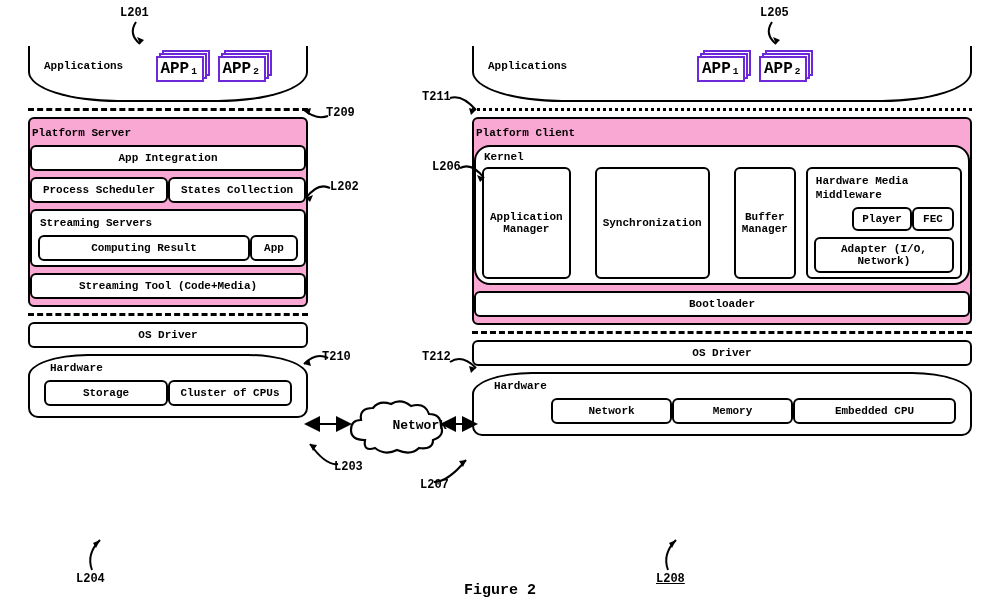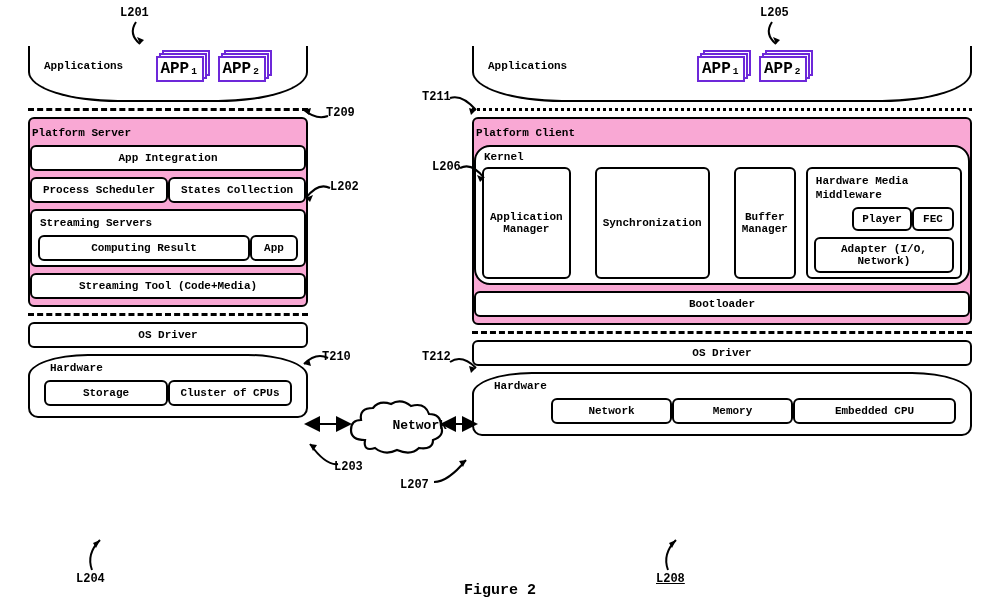--- a/index.html
+++ b/index.html
@@ -262,21 +262,21 @@
   <path d="M10 2 Q2 14 14 24" fill="none" stroke="#000" stroke-width="2"></path>
   <path d="M14 24 l-3 -7 l7 3 z" fill="#000"></path>
 </svg>
 
 <div class="callout" style="left:432px; top:160px;">L206</div>
 <svg class="arrow-svg" style="left:456px; top:160px;" width="34" height="30">
   <path d="M4 8 Q16 2 28 18" fill="none" stroke="#000" stroke-width="2"></path>
   <path d="M28 18 l-7 -3 l3 7 z" fill="#000"></path>
 </svg>
 
-<div class="callout" style="left:400px; top:478px;text-align:right;">L207</div>
+<div class="callout" style="left:420px; top:478px;text-align:right;">L207</div>
 <svg class="arrow-svg" style="left:428px; top:452px;" width="44" height="34">
   <path d="M6 30 Q20 30 38 8" fill="none" stroke="#000" stroke-width="2"></path>
   <path d="M38 8 l-3 7 l-4 -6 z" fill="#000"></path>
 </svg>
 
 <div class="callout" style="left:656px; top:572px;text-decoration:underline;">L208</div>
 <svg class="arrow-svg" style="left:660px; top:536px;" width="30" height="36">
   <path d="M8 34 Q2 18 16 4" fill="none" stroke="#000" stroke-width="2"></path>
   <path d="M16 4 l-7 3 l3 5 z" fill="#000"></path>
 </svg>

